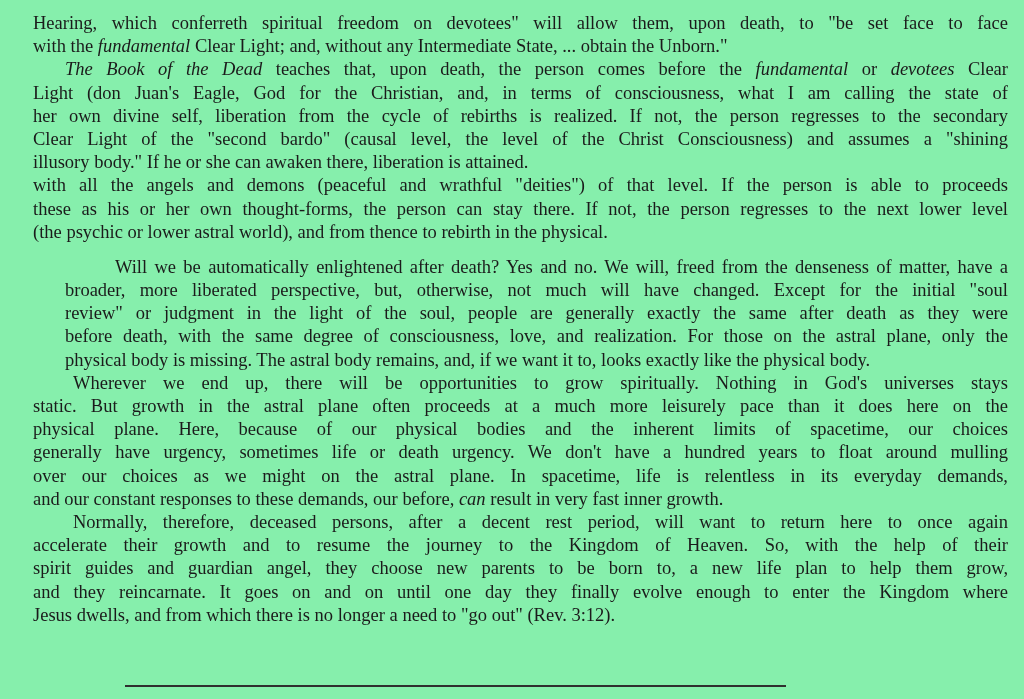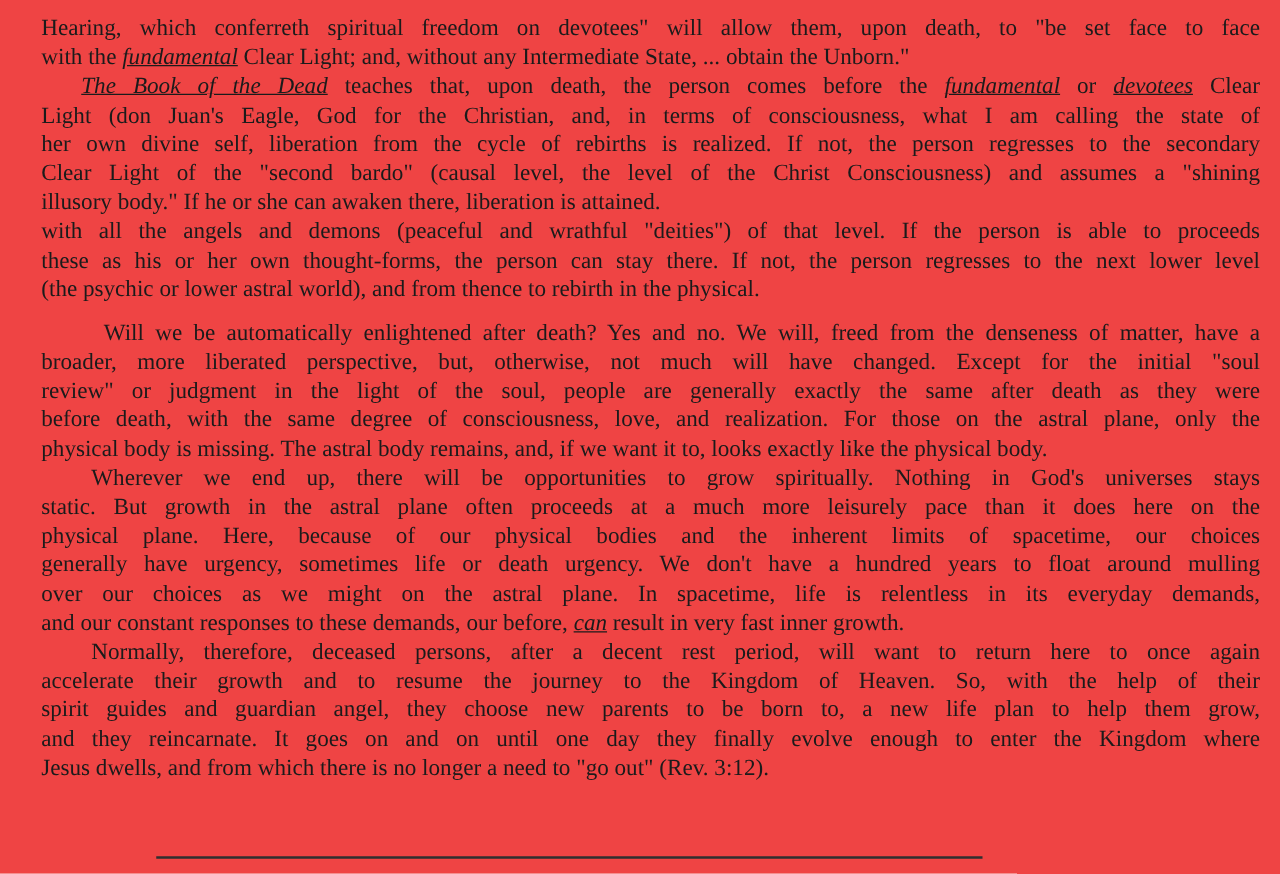--- a/index.html
+++ b/index.html
@@ -28,52 +28,52 @@
   .para { margin: 0; padding: 0; }
   .line {
     height: 23.2px;
     overflow: hidden;
     white-space: normal;
   }
   .line.just {
     text-align: justify;
     text-align-last: justify;
   }
-  .it { font-style: italic; text-decoration: underline; }
+  .it { font-style: italic; }
   .footnote-rule {
     position: absolute;
     left: 125px;
     top: 685px;
     width: 661px;
     height: 2px;
     background: #2f2f2f;
   }
 </style>
 </head>
 <body>
 
-<div class="page" style="background: #ef4444; color: rgb(27, 27, 27);">
+<div class="page" style="background: #86efac; color: rgb(27, 27, 27);">
   <div class="text-block" id="text-block">
       <div class="para">
         <div class="line just"><span>Hearing, which conferreth spiritual freedom on devotees" will allow them, upon death, to "be set face to face</span></div>
         <div class="line"><span>with the </span><span class="it">fundamental</span><span> Clear Light; and, without any Intermediate State, ... obtain the Unborn."</span></div>
       </div>
       <div class="para">
         <div class="line just" style="text-indent: 32px;"><span class="it">The Book of the Dead</span><span> teaches that, upon death, the person comes before the </span><span class="it">fundamental</span><span> or </span><span class="it">devotees</span><span> Clear</span></div>
         <div class="line just"><span>Light (don Juan's Eagle, God for the Christian, and, in terms of consciousness, what I am calling the state of</span></div>
         <div class="line just"><span>her own divine self, liberation from the cycle of rebirths is realized. If not, the person regresses to the secondary</span></div>
         <div class="line just"><span>Clear Light of the "second bardo" (causal level, the level of the Christ Consciousness) and assumes a "shining</span></div>
         <div class="line"><span>illusory body." If he or she can awaken there, liberation is attained.</span></div>
       </div>
       <div class="para">
         <div class="line just"><span>with all the angels and demons (peaceful and wrathful "deities") of that level. If the person is able to proceeds</span></div>
         <div class="line just"><span>these as his or her own thought-forms, the person can stay there. If not, the person regresses to the next lower level</span></div>
         <div class="line"><span>(the psychic or lower astral world), and from thence to rebirth in the physical.</span></div>
       </div>
-      <div class="para" style="margin-top: 12px;">
+      <div class="para" style="margin-top: 12px; margin-left: 32px;">
         <div class="line just" style="text-indent: 50px;"><span>Will we be automatically enlightened after death? Yes and no. We will, freed from the denseness of matter, have a</span></div>
         <div class="line just"><span>broader, more liberated perspective, but, otherwise, not much will have changed. Except for the initial "soul</span></div>
         <div class="line just"><span>review" or judgment in the light of the soul, people are generally exactly the same after death as they were</span></div>
         <div class="line just"><span>before death, with the same degree of consciousness, love, and realization. For those on the astral plane, only the</span></div>
         <div class="line"><span>physical body is missing. The astral body remains, and, if we want it to, looks exactly like the physical body.</span></div>
       </div>
       <div class="para">
         <div class="line just" style="text-indent: 40px;"><span>Wherever we end up, there will be opportunities to grow spiritually. Nothing in God's universes stays</span></div>
         <div class="line just"><span>static. But growth in the astral plane often proceeds at a much more leisurely pace than it does here on the</span></div>
         <div class="line just"><span>physical plane. Here, because of our physical bodies and the inherent limits of spacetime, our choices</span></div>

